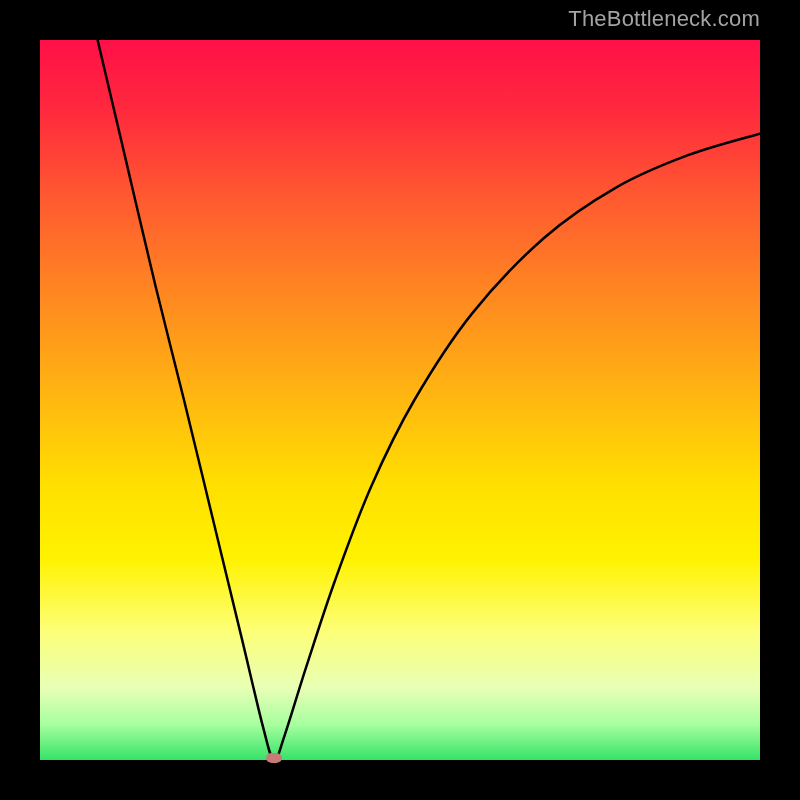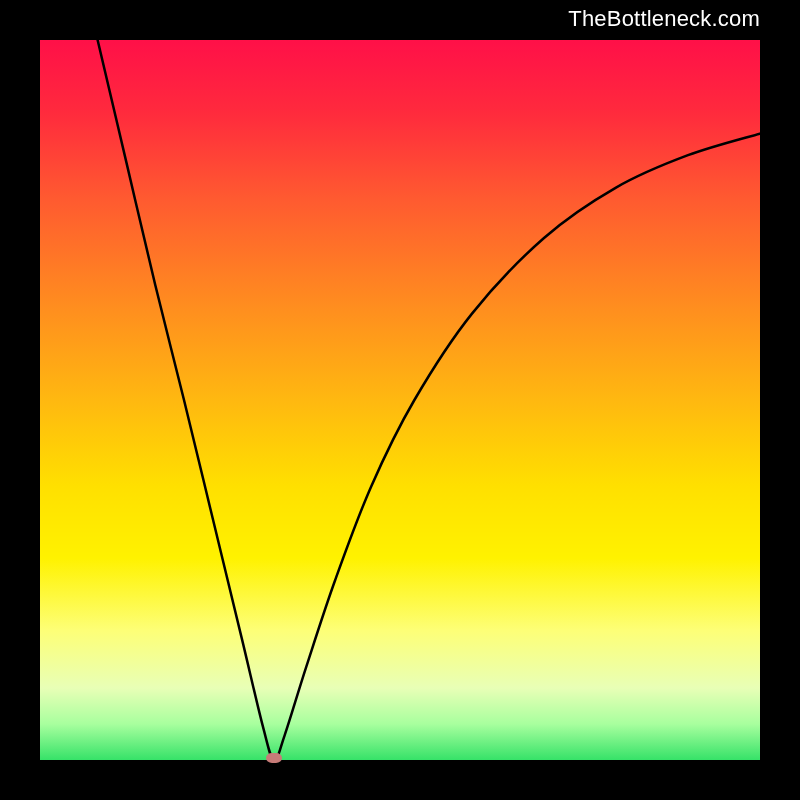--- a/index.html
+++ b/index.html
@@ -47,21 +47,21 @@
     left: 0;
     top: 0;
     width: 720px;
     height: 720px;
     pointer-events: none;
   }
   .watermark {
     position: absolute;
     top: 6px;
     right: 40px;
-    color: #ffffff;
+    color: #a3a3a3;
     font-size: 22px;
     font-weight: 500;
     letter-spacing: 0.2px;
     user-select: none;
   }
   .marker {
     position: absolute;
     width: 16px;
     height: 10px;
     background: #c77b78;

